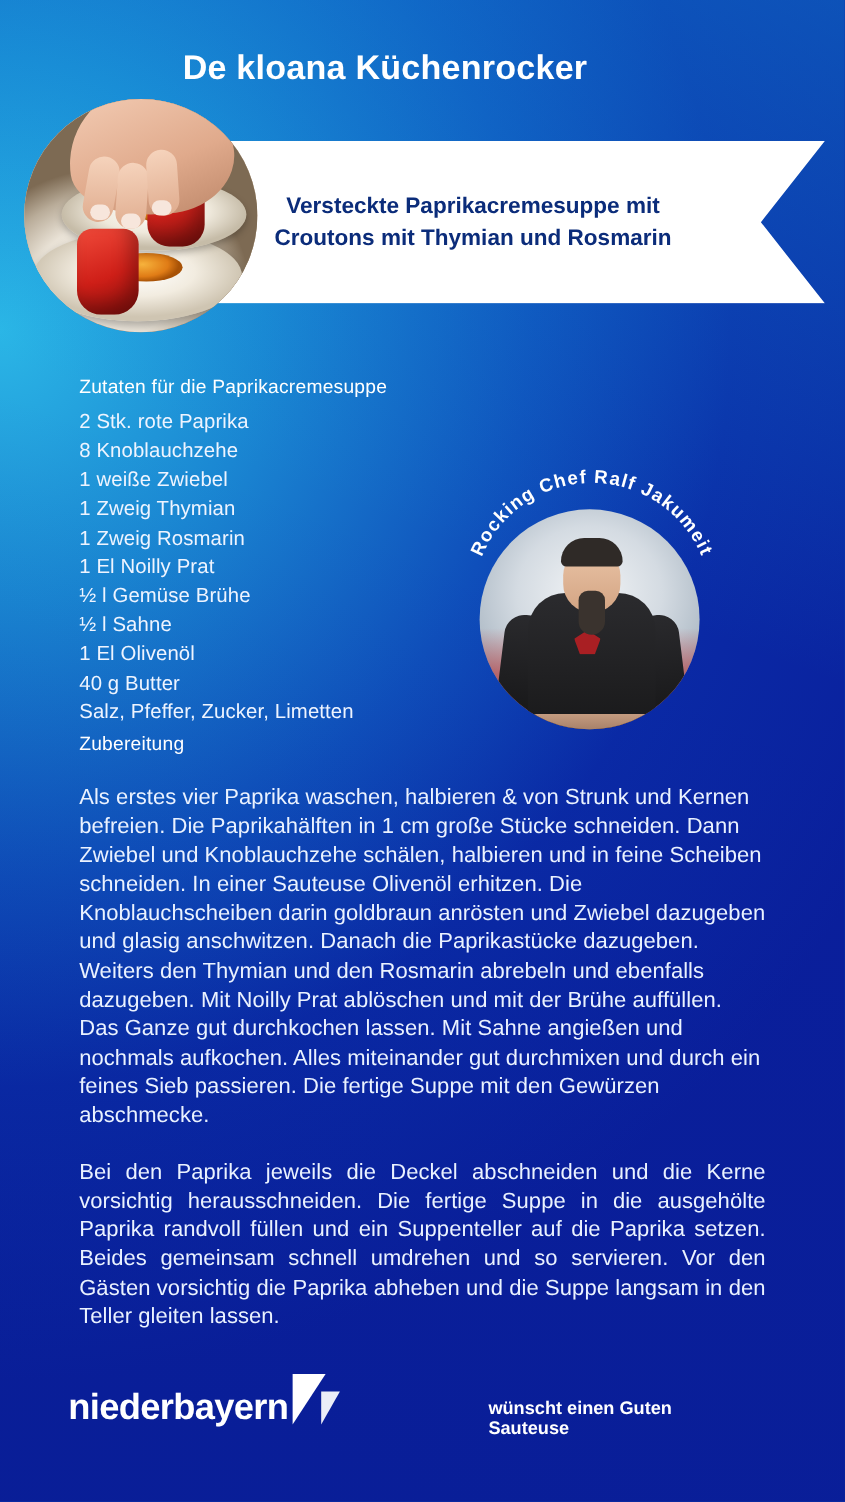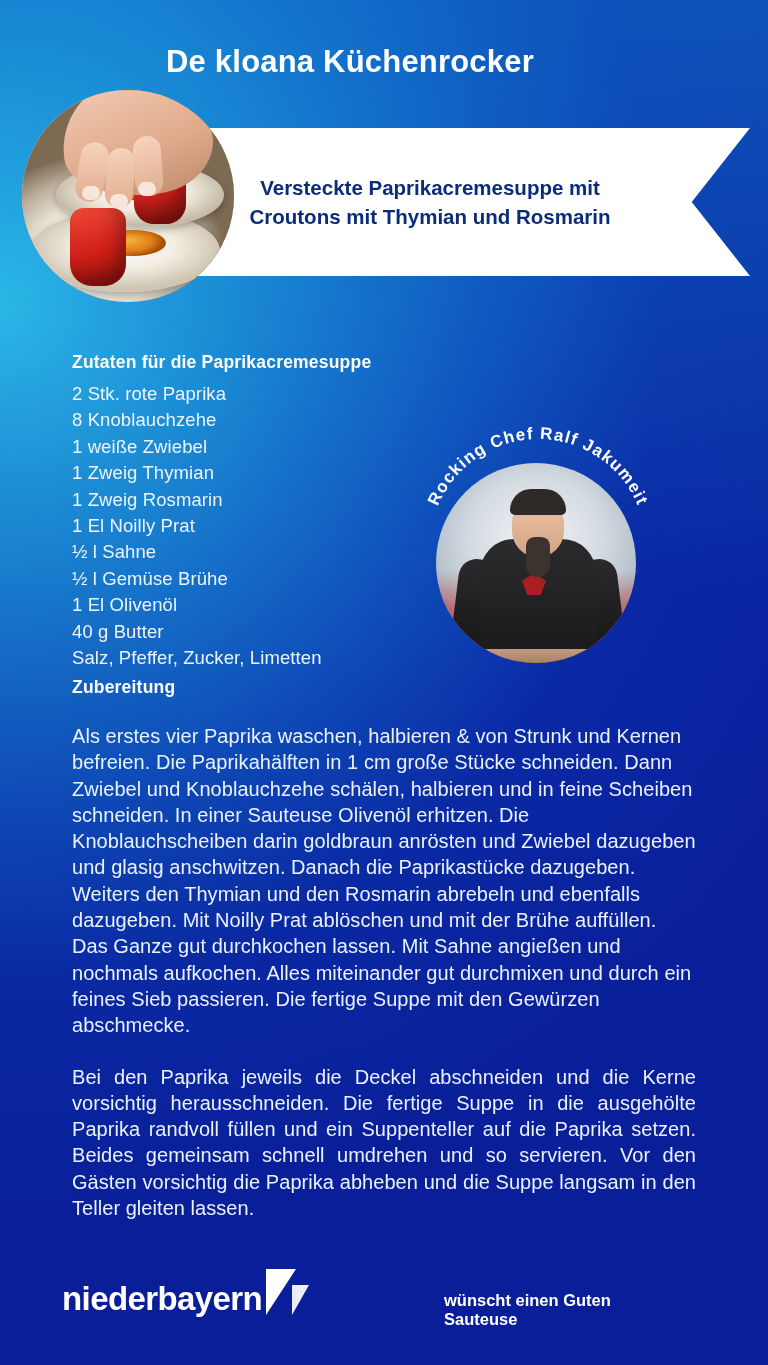--- a/index.html
+++ b/index.html
@@ -162,23 +162,22 @@
     background: #f7e6dc;
   }
   .photo-circle .n1 { left: 60px; top: 96px; }
   .photo-circle .n2 { left: 88px; top: 104px; }
   .photo-circle .n3 { left: 116px; top: 92px; }
 
   
   .section-heading {
     color: #ffffff;
     font-size: 17.5px;
-    font-weight: bold;
+    font-weight: normal;
     letter-spacing: 0.2px;
-    margin-top: 11px;
   }
   .ingredients {
     position: absolute;
     left: 72px;
     top: 341px;
     width: 400px;
     z-index: 5;
   }
   .ingredients ul {
     list-style: none;
@@ -305,21 +304,21 @@
     letter-spacing: 0.05px;
   }
   .preparation .para.justify {
     text-align: justify;
   }
 
   
   .footer {
     position: absolute;
     left: 0;
-    bottom: 36px;
+    bottom: 56px;
     width: 688px;
     height: 60px;
     z-index: 5;
   }
   .logo {
     position: absolute;
     left: 62px;
     top: 0;
     display: flex;
     align-items: flex-end;
@@ -393,22 +392,22 @@
 
   <div class="ingredients">
     <div class="section-heading">Zutaten für die Paprikacremesuppe</div>
     <ul>
       <li>2 Stk. rote Paprika</li>
       <li>8 Knoblauchzehe</li>
       <li>1 weiße Zwiebel</li>
       <li>1 Zweig Thymian</li>
       <li>1 Zweig Rosmarin</li>
       <li>1 El Noilly Prat</li>
+      <li>½ l Gemüse Brühe</li>
       <li>½ l Sahne</li>
-      <li>½ l Gemüse Brühe</li>
       <li>1 El Olivenöl</li>
       <li>40 g Butter</li>
       <li>Salz, Pfeffer, Zucker, Limetten</li>
     </ul>
   </div>
 
   <div class="chef">
     <svg class="chef-arc" viewBox="0 0 240 240">
       <defs>
         <path id="arcpath" d="M 12,132 A 108,108 0 0 1 228,132" fill="none"></path>

